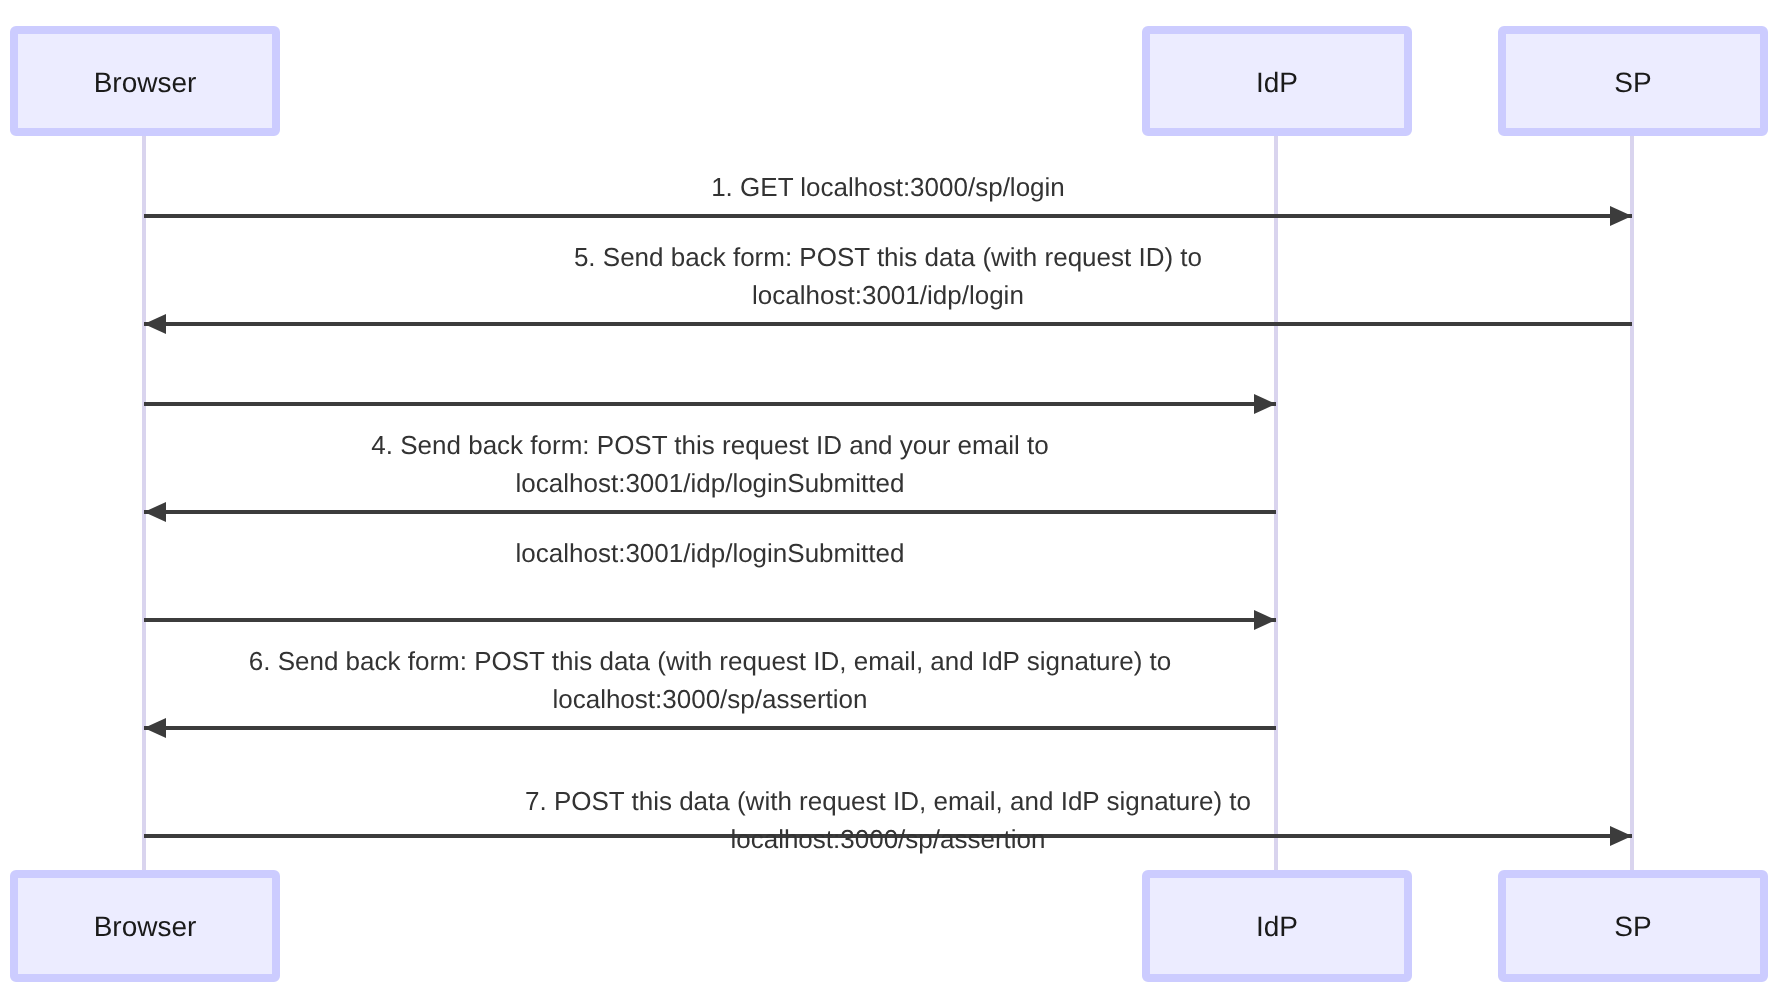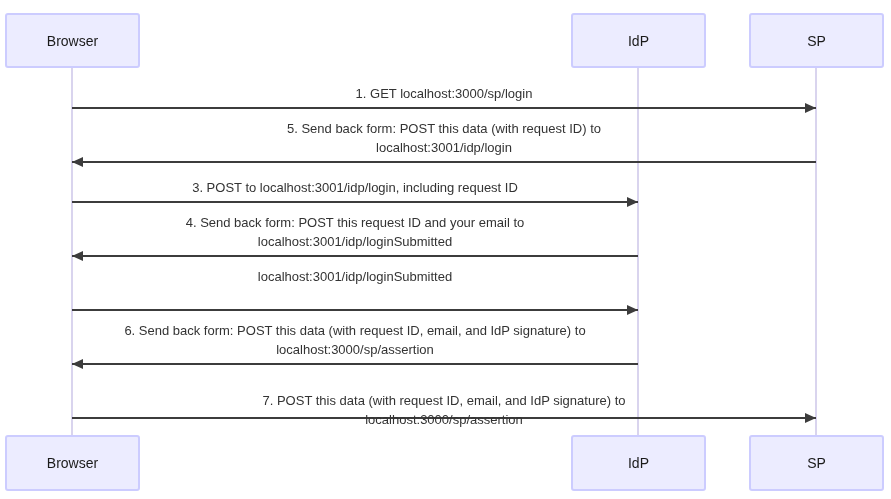--- a/index.html
+++ b/index.html
@@ -12,21 +12,21 @@
     width: 891px;
     height: 499px;
     background: #ffffff;
     overflow: hidden;
     font-family: "Liberation Sans", sans-serif;
   }
   .actor-box {
     position: absolute;
     box-sizing: border-box;
     background: #ECECFF;
-    border: 2px solid #be185d;
+    border: 4px solid #be185d;
     border-radius: 3px;
     display: flex;
     align-items: center;
     justify-content: center;
     font-size: 14px;
     color: #1a1a1a;
   }
   .lifeline {
     position: absolute;
     width: 2px;
@@ -86,23 +86,20 @@
       <div>1. GET localhost:3000/sp/login</div>
     </div>
     <div class="msg-line" style="left: 72px; width: 744px; top: 161px; background: rgb(60, 60, 60);"></div>
     <div class="msg-head left" style="top: 157px; left: 72px; border-right-color: rgb(60, 60, 60);"></div>
     <div class="msg-text" style="left: 144px; width: 600px; top: 119px; color: rgb(51, 51, 51);">
       <div>5. Send back form: POST this data (with request ID) to</div>
       <div>localhost:3001/idp/login</div>
     </div>
     <div class="msg-line" style="left: 72px; width: 566px; top: 201px; background: rgb(60, 60, 60);"></div>
     <div class="msg-head right" style="top: 197px; left: 627px; border-left-color: rgb(60, 60, 60);"></div>
-    <div class="msg-text" style="left: 55px; width: 600px; top: 178px; color: rgb(51, 51, 51);">
-      <div>3. POST to localhost:3001/idp/login, including request ID</div>
-    </div>
     <div class="msg-line" style="left: 72px; width: 566px; top: 255px; background: rgb(60, 60, 60);"></div>
     <div class="msg-head left" style="top: 251px; left: 72px; border-right-color: rgb(60, 60, 60);"></div>
     <div class="msg-text" style="left: 55px; width: 600px; top: 213px; color: rgb(51, 51, 51);">
       <div>4. Send back form: POST this request ID and your email to</div>
       <div>localhost:3001/idp/loginSubmitted</div>
     </div>
     <div class="msg-line" style="left: 72px; width: 566px; top: 309px; background: rgb(60, 60, 60);"></div>
     <div class="msg-head right" style="top: 305px; left: 627px; border-left-color: rgb(60, 60, 60);"></div>
     <div class="msg-text" style="left: 55px; width: 600px; top: 267px; color: rgb(51, 51, 51);">
       <div>localhost:3001/idp/loginSubmitted</div>

